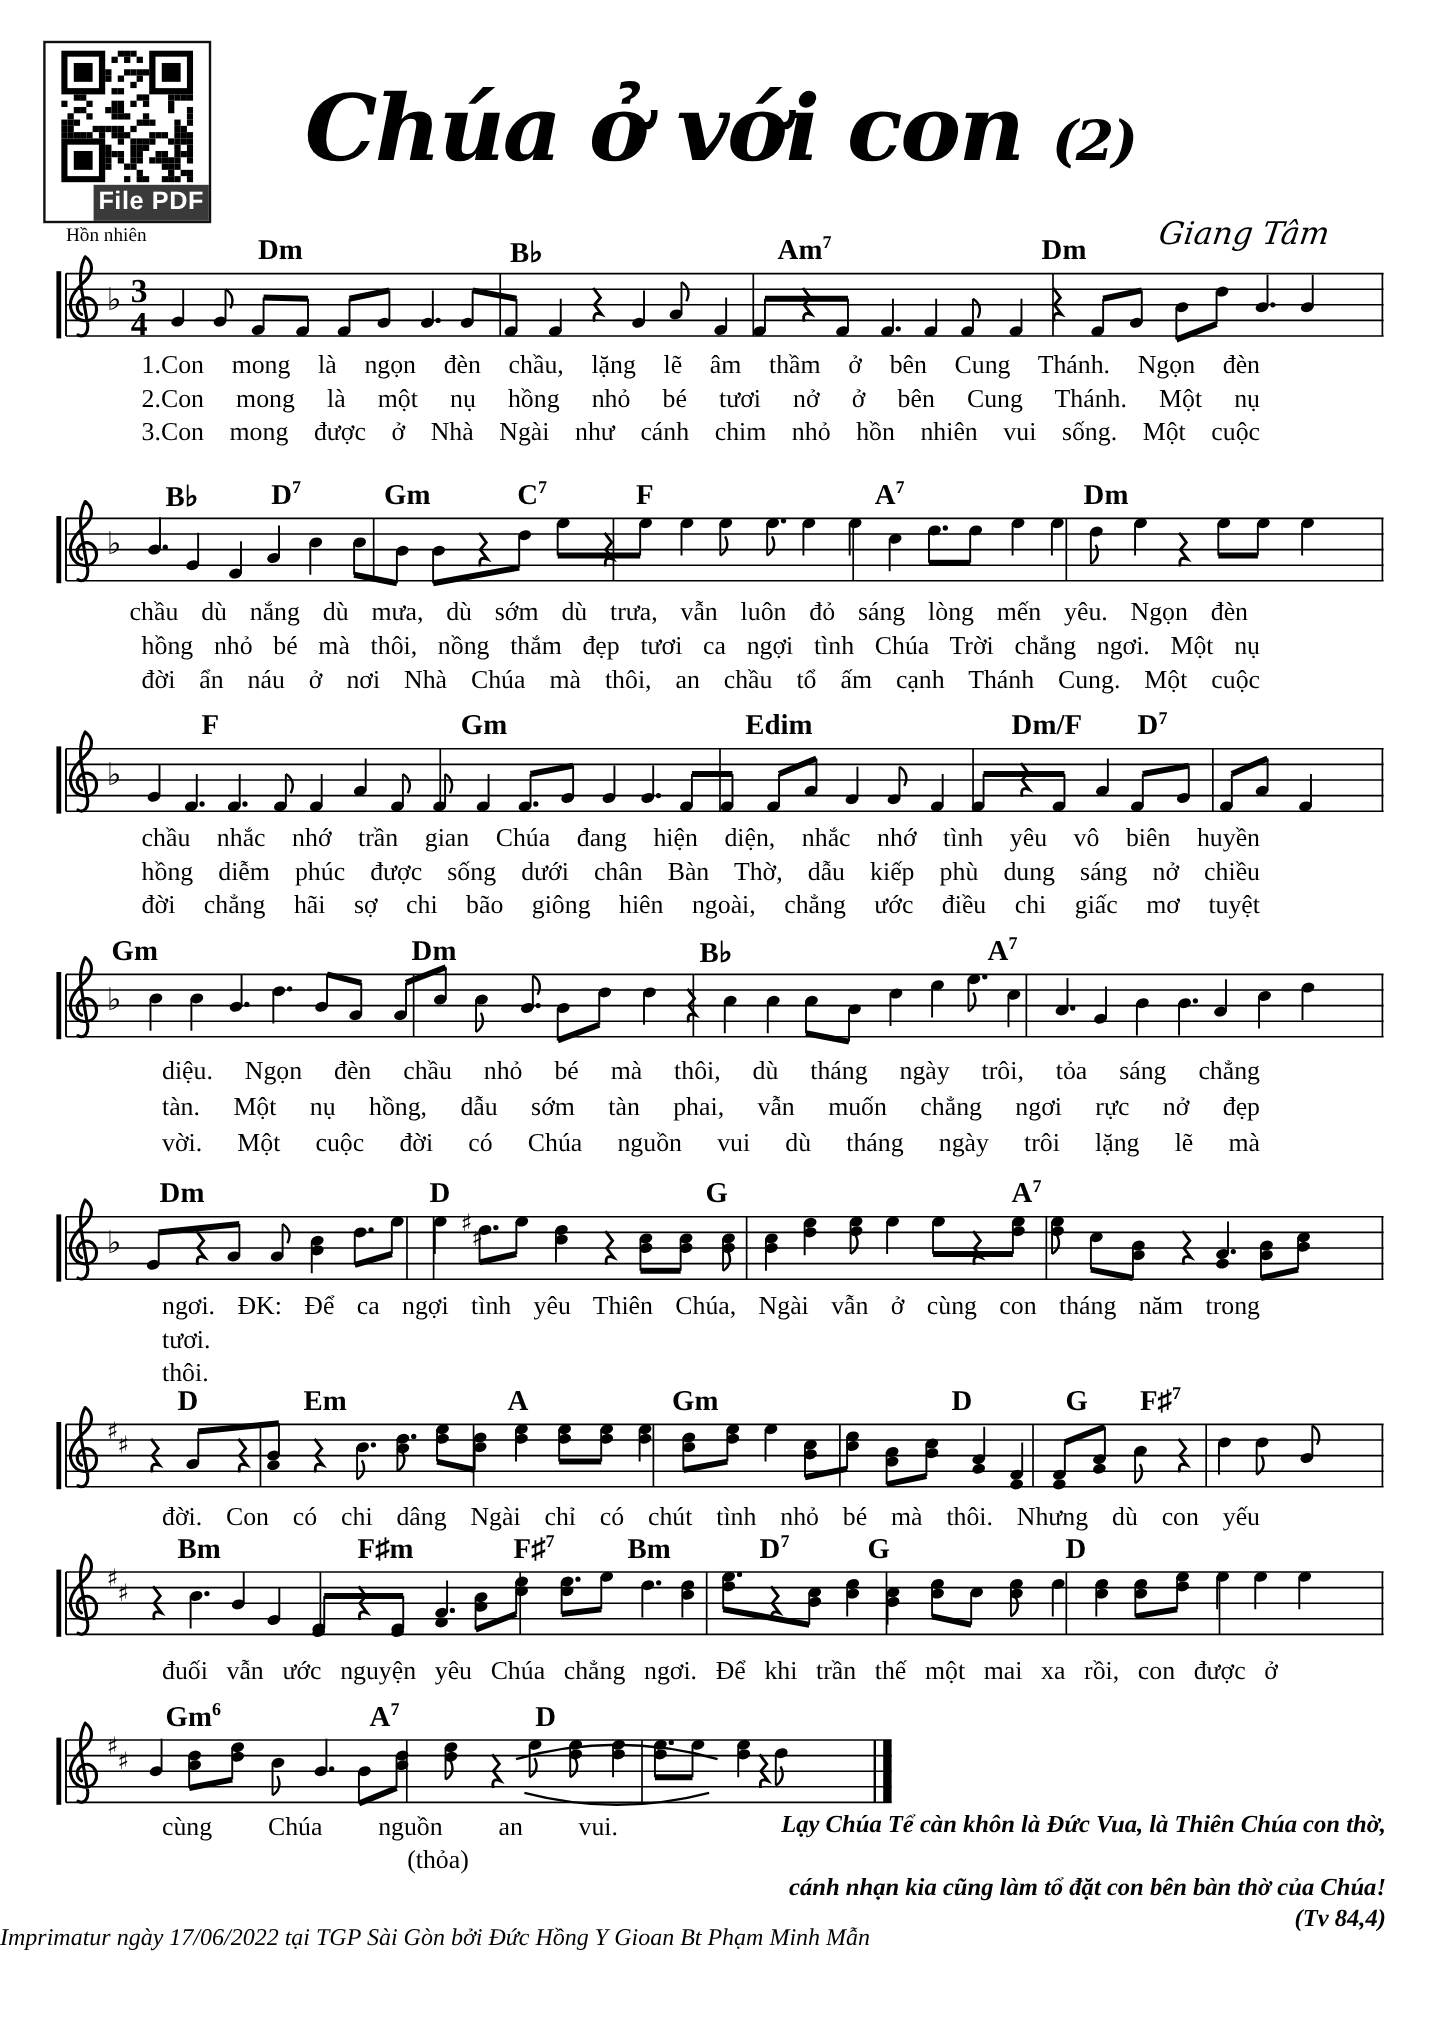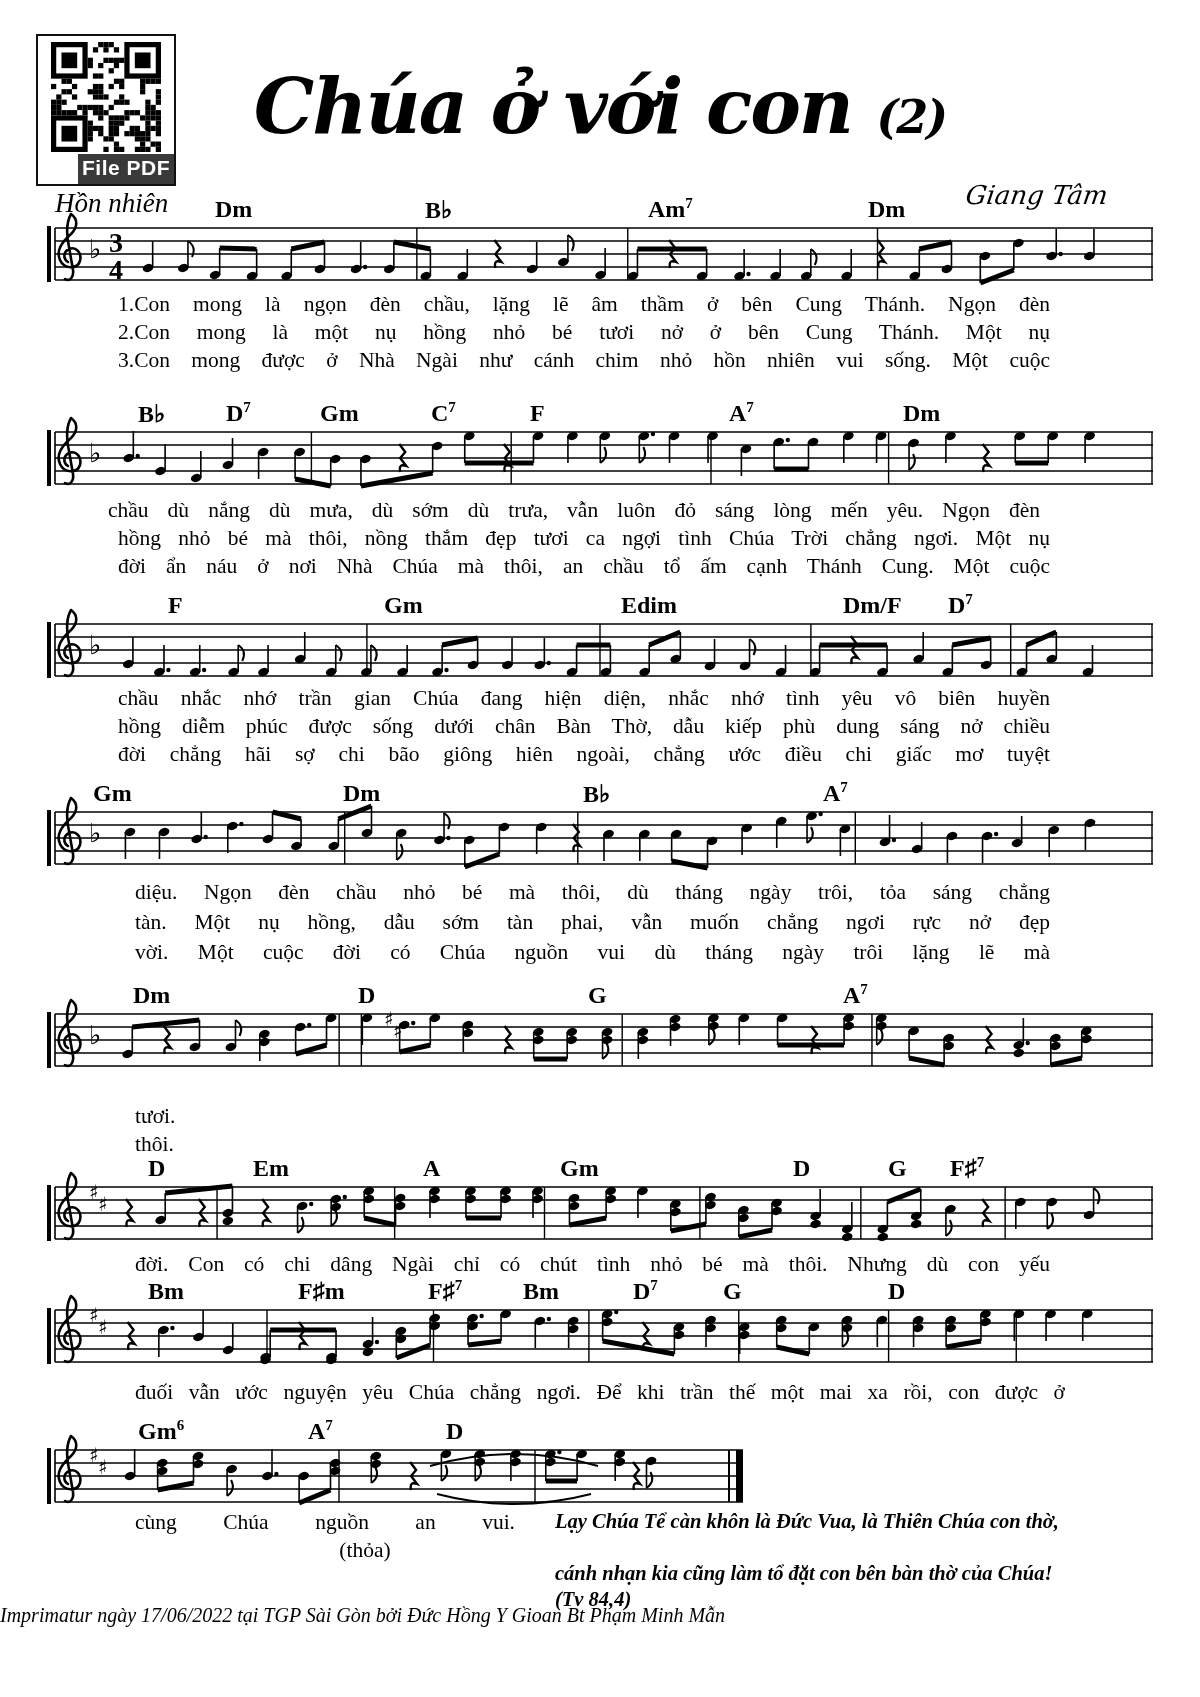--- a/index.html
+++ b/index.html
@@ -12,33 +12,33 @@
   #qrcaption{background:#3a3a3a;color:#fff;text-align:center;
              font-family:"Liberation Sans",sans-serif;font-weight:bold;font-size:21px;
              padding:2px 0 4px 0;letter-spacing:0.5px;margin-left:40px;}
 
   
   #title{position:absolute;left:0;top:62px;width:100%;text-align:center;
          font-family:"DejaVu Serif",serif;font-style:italic;font-weight:bold;
          font-size:76px;letter-spacing:-2px;}
   #title .num{font-size:46px;font-weight:bold;}
 
-  #tempo{position:absolute;left:55px;top:188px;font-size:27px;font-style:italic;}
+  #tempo{position:absolute;left:55px;top:188px;font-size:16px;}
   #composer{position:absolute;right:92px;top:180px;font-family:"DejaVu Serif",serif;
             font-style:italic;font-size:26px;transform:skewX(-8deg);}
 
   .chord{position:absolute;font-weight:bold;font-size:24px;font-family:"Liberation Serif",serif;white-space:nowrap;}
   .chord sup{font-size:15px;vertical-align:super;line-height:0;}
 
   .staff{position:absolute;}
 
   .lyric{position:absolute;font-size:21.5px;white-space:nowrap;}
   .just{text-align:justify;text-align-last:justify;white-space:normal;}
 
-  .psalm{position:absolute;left:555px;width:600px;text-align:left;
+  .psalm{position:absolute;left:555px;width:600px;text-align:right;
          font-weight:bold;font-style:italic;font-size:20.5px;line-height:26px;}
 
   #footer{position:absolute;left:0;top:1604px;width:100%;text-align:left;
           font-style:italic;font-size:20px;}
 </style>
 </head>
 <body>
 
 <div id="page">
 
@@ -664,20 +664,21 @@
       <circle cx="982.7350286079474" cy="51" r="2.2" fill="#000"></circle>
       <line x1="978.3350286079474" y1="53" x2="978.3350286079474" y2="26" stroke="#000" stroke-width="1.6"></line>
       <ellipse cx="1010.4141134510684" cy="46" rx="5.4" ry="4" fill="#000" transform="rotate(-18 1010.4141134510684 46)"></ellipse>
       <ellipse cx="1010.4141134510684" cy="54" rx="5.4" ry="4" fill="#000" transform="rotate(-18 1010.4141134510684 54)"></ellipse>
       <line x1="1005.8141134510684" y1="46" x2="1005.8141134510684" y2="73" stroke="#000" stroke-width="1.6"></line>
       <line x1="1036.7443114030143" y1="39" x2="1036.7443114030143" y2="66" stroke="#000" stroke-width="1.6"></line>
       <line x1="1005.8141134510684" y1="73" x2="1036.7443114030143" y2="66" stroke="#000" stroke-width="5"></line>
       <ellipse cx="1041.3443114030142" cy="39" rx="5.4" ry="4" fill="#000" transform="rotate(-18 1041.3443114030142 39)"></ellipse>
       <ellipse cx="1041.3443114030142" cy="47" rx="5.4" ry="4" fill="#000" transform="rotate(-18 1041.3443114030142 47)"></ellipse>
     </svg>
+  <div class="lyric just" style="left:135px;top:1076px;width:915px">ngơi. ĐK: Để ca ngợi tình yêu Thiên Chúa, Ngài vẫn ở cùng con tháng năm trong</div>
   <div class="lyric" style="left:135px;top:1104px">tươi.</div>
   <div class="lyric" style="left:135px;top:1132px">thôi.</div>
 
   <span class="chord" style="left:148px;top:1155px"><span>D</span><sup></sup></span>
   <span class="chord" style="left:253px;top:1155px"><span>Em</span><sup></sup></span>
   <span class="chord" style="left:423px;top:1155px"><span>A</span><sup></sup></span>
   <span class="chord" style="left:560px;top:1155px"><span>Gm</span><sup></sup></span>
   <span class="chord" style="left:793px;top:1155px"><span>D</span><sup></sup></span>
   <span class="chord" style="left:888px;top:1155px"><span>G</span><sup></sup></span>
   <span class="chord" style="left:950px;top:1155px"><span>F♯</span><sup>7</sup></span>

